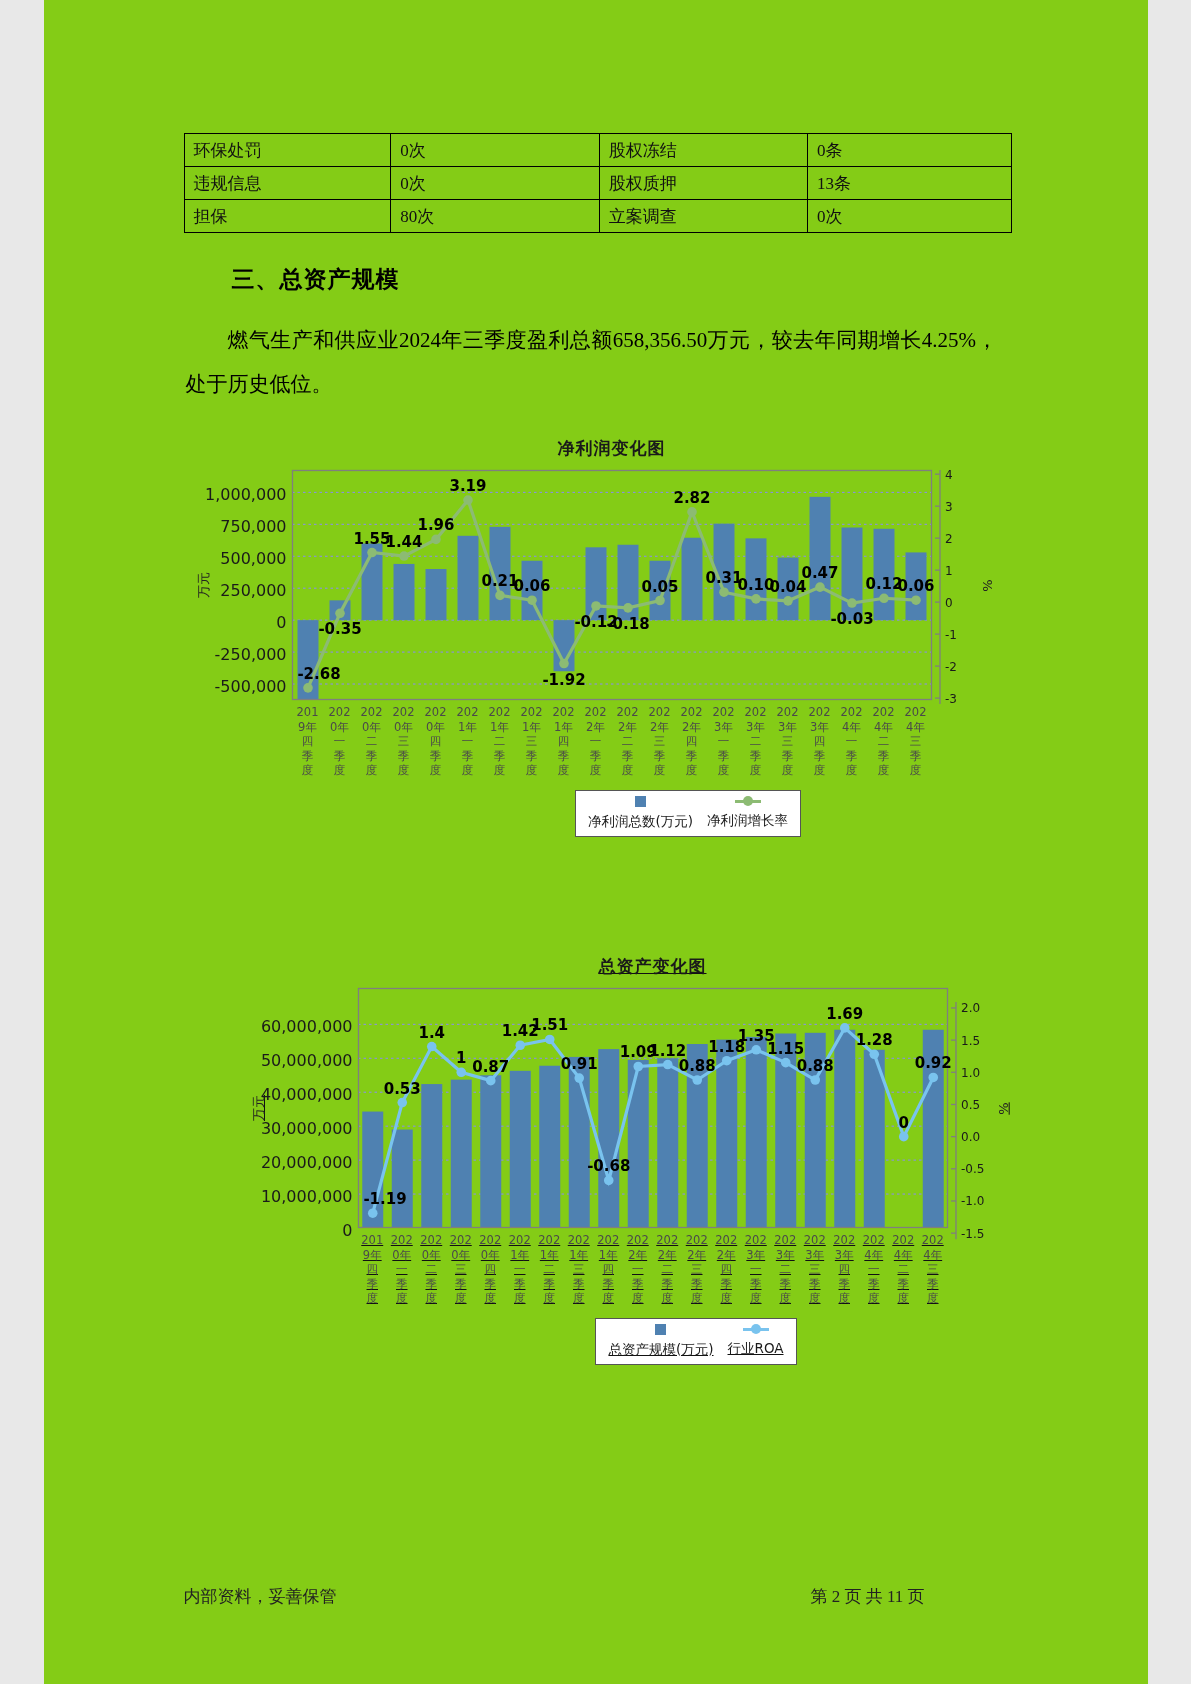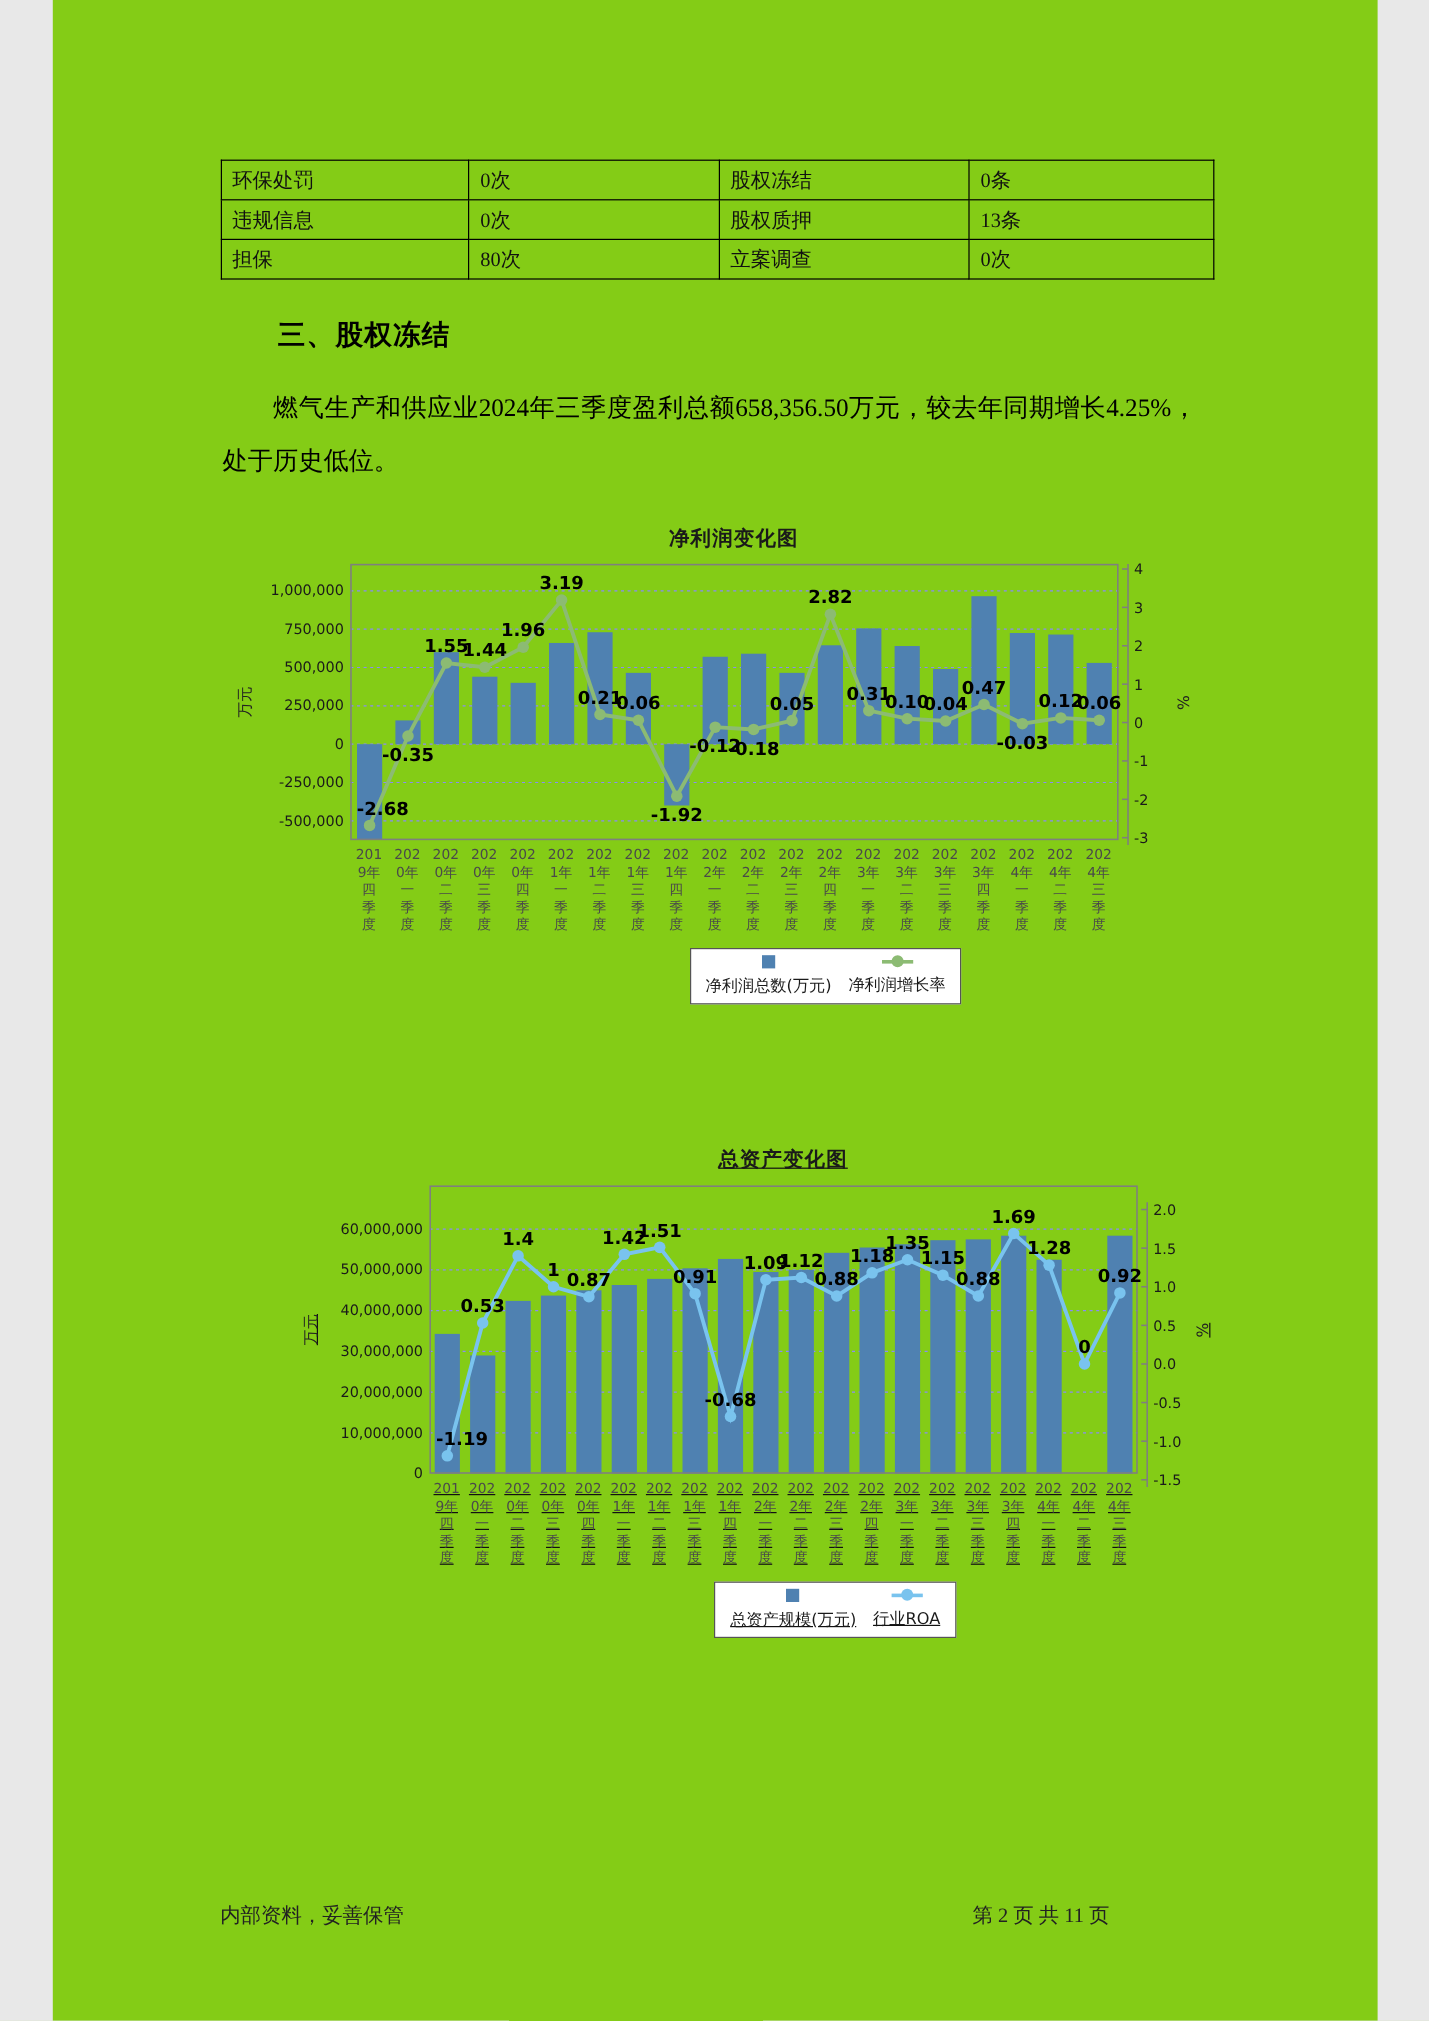--- a/index.html
+++ b/index.html
@@ -20,21 +20,21 @@
         text-indent:2em;text-align:justify;color:#000;}
 
   
   .chart-block{position:absolute;left:0;width:1191px;}
   .chart-title{font-family:"Liberation Sans","DejaVu Sans",sans-serif;font-weight:bold;font-size:17px;
         color:#1a1a1a;text-align:center;letter-spacing:1px;margin-bottom:10px;}
   .chart-body{display:flex;align-items:flex-start;}
   .y-unit{display:flex;align-items:center;justify-content:center;font-size:13px;color:#222;
         font-family:"DejaVu Sans",sans-serif;}
   .y-unit span{transform:rotate(-90deg);white-space:nowrap;display:block;}
-  .y-labels{position:relative;font-family:"DejaVu Sans",sans-serif;font-size:12px;color:#1a1a1a;}
+  .y-labels{position:relative;font-family:"DejaVu Sans",sans-serif;font-size:16px;color:#1a1a1a;}
   .y-labels div{position:absolute;right:5px;white-space:nowrap;}
   .plot-wrap{position:relative;}
   .plot-svg{display:block;overflow:visible;}
   .x-labels{display:flex;margin-top:5px;font-family:"DejaVu Sans",sans-serif;font-size:11.5px;
         line-height:14.5px;color:#4a4a4a;text-align:center;}
   .x-labels .xcol{flex:0 0 auto;}
   .right-axis{position:relative;}
   .legend{margin-top:12px;display:flex;justify-content:center;}
   .legend-box{display:inline-flex;align-items:center;gap:14px;border:1.5px solid #555;background:#fff;
         padding:5px 12px;font-family:"DejaVu Sans",sans-serif;font-size:13.5px;color:#1a1a1a;}
@@ -68,21 +68,21 @@
         </tr>
         <tr>
           <td>担保</td>
           <td>80次</td>
           <td>立案调查</td>
           <td>0次</td>
         </tr>
       </tbody>
   </table>
 
-  <div class="section-heading">三、股权冻结</div>
+  <div class="section-heading">三、总资产规模</div>
   <div class="body-paragraph">燃气生产和供应业2024年三季度盈利总额658,356.50万元，较去年同期增长4.25%，处于历史低位。</div>
 
   <div class="chart-block" style="top:437px;">
     <div class="chart-title" style="margin-left:248px;width:640px;">净利润变化图</div>
     <div class="chart-body" style="margin-left:150px;">
       <div class="y-unit" style="width:20px;height:230px;">
           <span>万元</span>
         </div>
       <div class="y-labels" id="ylab-0" style="width:78px;height:230px;">
           <div style="top: 15.3611px;">1,000,000</div>

